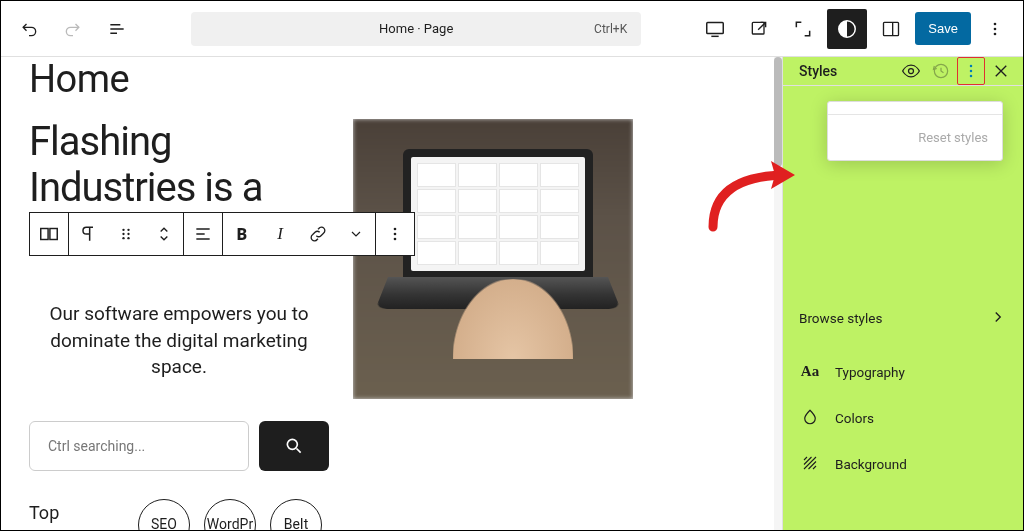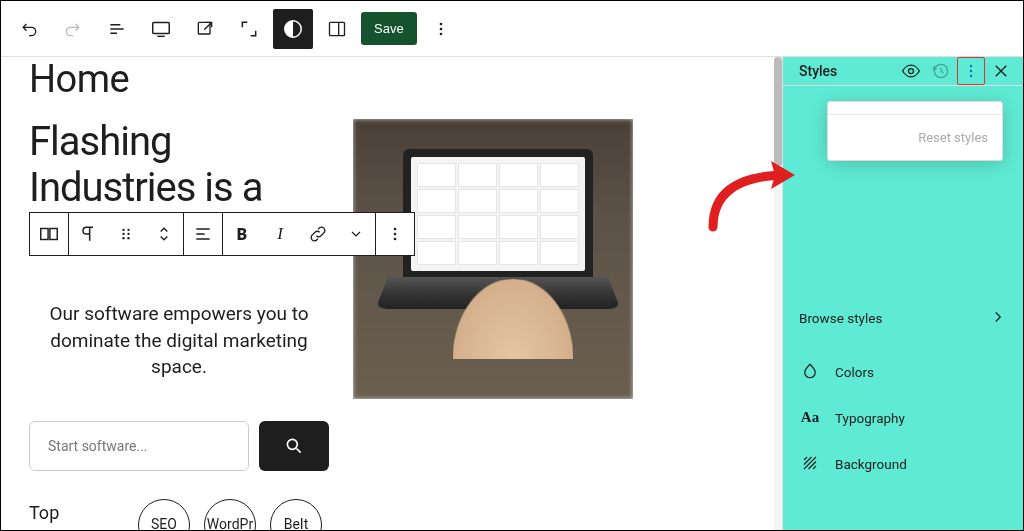--- a/index.html
+++ b/index.html
@@ -8,21 +8,21 @@
   
   
   .topbar { height: 56px; border-bottom: 1px solid #e0e0e0; display: flex; align-items: center; padding: 0 8px; gap: 4px; }
   .topbar .tbtn { width: 40px; height: 40px; display: flex; align-items: center; justify-content: center; border-radius: 2px; cursor: pointer; }
   .topbar .tbtn.disabled { opacity: 0.3; }
   .doc-title-wrap { flex: 1; display: flex; justify-content: center; }
   .doc-title { background: #f0f0f0; border-radius: 4px; height: 34px; width: 450px; display: flex; align-items: center; justify-content: center; font-size: 13px; color: #1e1e1e; position: relative; }
   .doc-title .kbd { position: absolute; right: 14px; font-size: 12px; color: #555; }
   .topbar-right { display: flex; align-items: center; gap: 4px; }
   .styles-btn { background: #1e1e1e; color: #fff; width: 40px; height: 40px; display: flex; align-items: center; justify-content: center; border-radius: 2px; }
-  .save-btn { background: #14532d; color: #fff; border-radius: 3px; padding: 9px 13px; font-size: 13px; cursor: pointer; border: none; }
+  .save-btn { background: #0369a1; color: #fff; border-radius: 3px; padding: 9px 13px; font-size: 13px; cursor: pointer; border: none; }
   
   
   .main { flex: 1; display: flex; overflow: hidden; position: relative; }
   .canvas-wrap { flex: 1; overflow: auto; position: relative; border-right: 1px solid #e0e0e0; }
   .canvas-scroll { position: absolute; right: 0; top: 0; bottom: 0; width: 8px; background: #f5f5f5; }
   .canvas-scroll-thumb { position: absolute; top: 0; width: 8px; height: 110px; background: #bbb; border-radius: 4px; }
   .canvas { padding: 0 28px 28px; }
   
   .h-breadcrumb { font-size: 38px; font-weight: 400; margin-bottom: 18px; letter-spacing: -0.5px; }
   .hero { display: flex; gap: 24px; }
@@ -47,21 +47,21 @@
   .laptop-base { position: absolute; top: 128px; left: -10px; width: 220px; height: 50px; background: linear-gradient(180deg, #555 0%, #333 60%, #222 100%); border-radius: 0 0 10px 10px; transform: perspective(400px) rotateX(55deg); transform-origin: top; }
   .hand { position: absolute; bottom: -10px; left: 55px; width: 120px; height: 80px; background: radial-gradient(ellipse at 50% 100%, #e5c5a5 0%, #d4af8c 70%, transparent 72%); border-radius: 50% 50% 0 0; }
   
   
   .block-toolbar { position: absolute; top: 155px; left: 28px; background: #fff; border: 1px solid #1e1e1e; display: flex; height: 44px; z-index: 10; }
   .bt-group { display: flex; border-right: 1px solid #1e1e1e; }
   .bt-group:last-child { border-right: none; }
   .bt-btn { width: 38px; display: flex; align-items: center; justify-content: center; cursor: pointer; }
   
   
-  .sidebar { width: 240px; background: #5eead4; display: flex; flex-direction: column; position: relative; }
+  .sidebar { width: 240px; background: #bef264; display: flex; flex-direction: column; position: relative; }
   .sb-head { display: flex; align-items: center; height: 44px; padding: 0 8px 0 16px; border-bottom: 1px solid #e0e0e0; }
   .sb-title { font-weight: 500; font-size: 14px; flex: 1; }
   .sb-head-icons { display: flex; gap: 2px; align-items: center; }
   .sb-head-icons .ib { width: 28px; height: 28px; display: flex; align-items: center; justify-content: center; cursor: pointer; border-radius: 2px; }
   .kebab-highlight { border: 1px solid #e03030; }
   
   .dropdown { position: absolute; top: 44px; right: 20px; width: 176px; background: #fff; border: 1px solid #ddd; border-radius: 3px; box-shadow: 0 3px 18px rgba(0,0,0,.18); z-index: 50; padding: 6px 0; }
   .dd-item { padding: 9px 14px; font-size: 13px; cursor: pointer; }
   .dd-item.disabled { color: #aaa; cursor: default; text-align: right; }
   .dd-sep { height: 1px; background: #e5e5e5; margin: 6px 0; }
@@ -91,20 +91,26 @@
     <div class="tbtn disabled">
       <svg width="20" height="20" viewBox="0 0 24 24">
           <path d="M19 10H9a5 5 0 100 10h3" fill="none" stroke="#1e1e1e" stroke-width="1.6"></path>
           <path d="M15 6l4 4-4 4" fill="none" stroke="#1e1e1e" stroke-width="1.6"></path>
         </svg>
     </div>
     <div class="tbtn">
       <svg width="20" height="20" viewBox="0 0 24 24">
           <path d="M4 7h12M4 12h16M4 17h8" stroke="#1e1e1e" stroke-width="1.8"></path>
         </svg>
+    </div>
+    <div class="doc-title-wrap">
+      <div class="doc-title">
+        <span>Home · Page</span>
+        <span class="kbd">Ctrl+K</span>
+      </div>
     </div>
     <div class="topbar-right">
       <div class="tbtn">
         <svg width="22" height="22" viewBox="0 0 24 24">
             <rect x="3" y="5" width="18" height="12" rx="1" fill="none" stroke="#1e1e1e" stroke-width="1.6"></rect>
             <path d="M8 20h8" stroke="#1e1e1e" stroke-width="1.6"></path>
           </svg>
       </div>
       <div class="tbtn">
         <svg width="20" height="20" viewBox="0 0 24 24">
@@ -142,21 +148,21 @@
 
   <div class="main">
     <div class="canvas-wrap">
       <div class="canvas">
         <div class="h-breadcrumb">Home</div>
         <div class="hero">
           <div class="hero-left">
             <div class="hero-h">Flashing Industries is a revolution.</div>
             <div class="hero-p">Our software empowers you to dominate the digital marketing space.</div>
             <div class="search-row">
-              <div class="search-input">Start software...</div>
+              <div class="search-input">Ctrl searching...</div>
               <div class="search-btn">
                 <svg width="20" height="20" viewBox="0 0 24 24">
                     <circle cx="10" cy="10" r="6" fill="none" stroke="#fff" stroke-width="2"></circle>
                     <path d="M15 15l5 5" stroke="#fff" stroke-width="2"></path>
                   </svg>
               </div>
             </div>
             <div class="cats-row">
               <div class="cats-label">Top categories:</div>
               <div class="chip">SEO</div>
@@ -310,31 +316,31 @@
 
       <div class="sb-body">
         <div class="sb-row header-row">
           <span>Browse styles</span>
           <svg width="18" height="18" viewBox="0 0 24 24">
               <path d="M9 6l6 6-6 6" fill="none" stroke="#1e1e1e" stroke-width="1.8"></path>
             </svg>
         </div>
         <div class="sb-row">
           <span class="sb-icon">
-              <svg width="18" height="18" viewBox="0 0 24 24">
-                <path d="M12 3c4 4 7 7 7 11a7 7 0 11-14 0c0-4 3-7 7-11z" fill="none" stroke="#1e1e1e" stroke-width="1.6"></path>
-              </svg>
-            </span>
-          <span>Colors</span>
-        </div>
-        <div class="sb-row">
-          <span class="sb-icon">
               <span style="font-family:serif;font-size:15px;font-weight:600">Aa</span>
             </span>
           <span>Typography</span>
+        </div>
+        <div class="sb-row">
+          <span class="sb-icon">
+              <svg width="18" height="18" viewBox="0 0 24 24">
+                <path d="M12 3c4 4 7 7 7 11a7 7 0 11-14 0c0-4 3-7 7-11z" fill="none" stroke="#1e1e1e" stroke-width="1.6"></path>
+              </svg>
+            </span>
+          <span>Colors</span>
         </div>
         <div class="sb-row">
           <span class="sb-icon">
               <svg width="18" height="18" viewBox="0 0 24 24">
                 <path d="M4 20L20 4M4 14L14 4M4 8L8 4M10 20L20 10M16 20l4-4" stroke="#1e1e1e" stroke-width="1.5"></path>
               </svg>
             </span>
           <span>Background</span>
         </div>
         <div class="sb-row">

